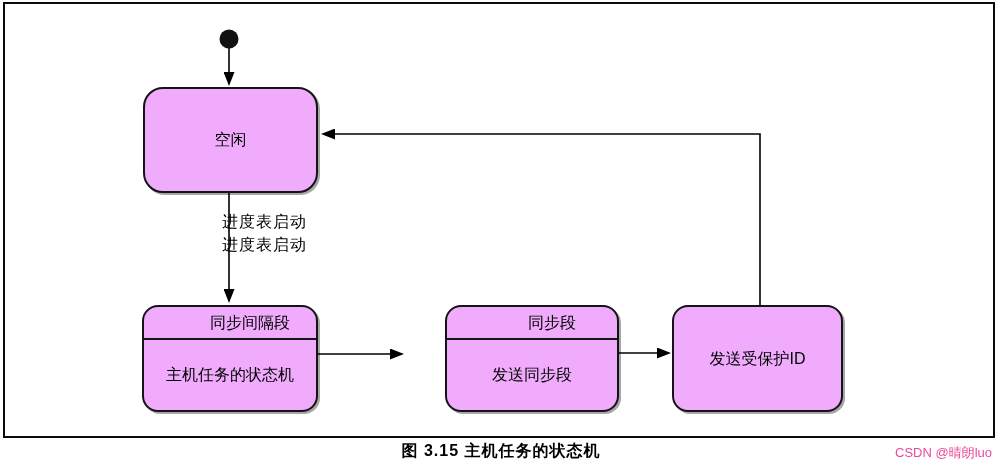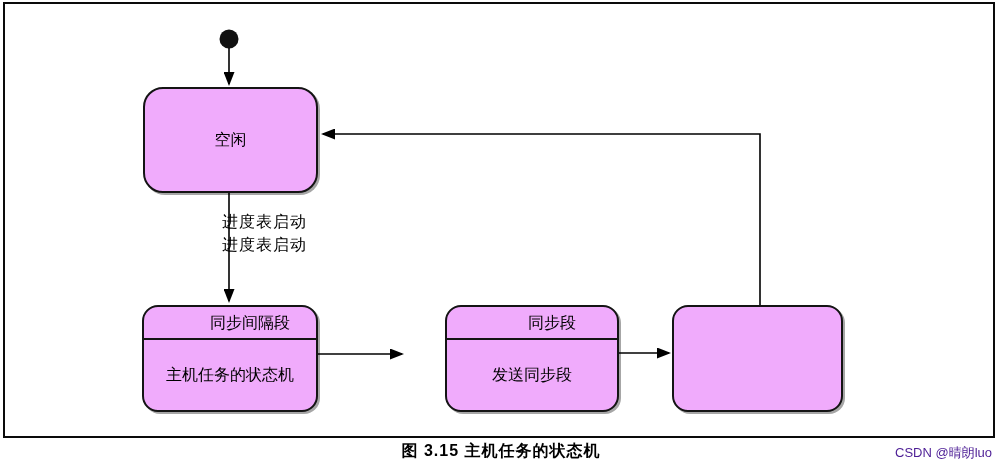--- a/index.html
+++ b/index.html
@@ -84,21 +84,21 @@
     width: 1002px;
     text-align: center;
     font-size: 16px;
     font-weight: bold;
     letter-spacing: 1px;
   }
   .watermark {
     position: absolute;
     right: 10px; top: 444px;
     font-size: 13px;
-    color: #4c1d95;
+    color: #ec4899;
   }
 </style>
 </head>
 <body>
 
 <div class="canvas">
 
   <div class="frame"></div>
 
   <svg class="connectors" viewBox="0 0 1002 467" xmlns="http://www.w3.org/2000/svg">
@@ -134,19 +134,20 @@
     <div class="state-title">同步间隔段</div>
     <div class="state-body">主机任务的状态机</div>
   </div>
 
   <div class="state state-compound state-sync">
     <div class="state-title">同步段</div>
     <div class="state-body">发送同步段</div>
   </div>
 
   <div class="state state-compound state-protected-id">
+    <div class="state-body">发送受保护ID</div>
   </div>
 
   <div class="caption">图 3.15  主机任务的状态机</div>
 
   <div class="watermark">CSDN @晴朗luo</div>
 
 </div>
 
 </body></html>

